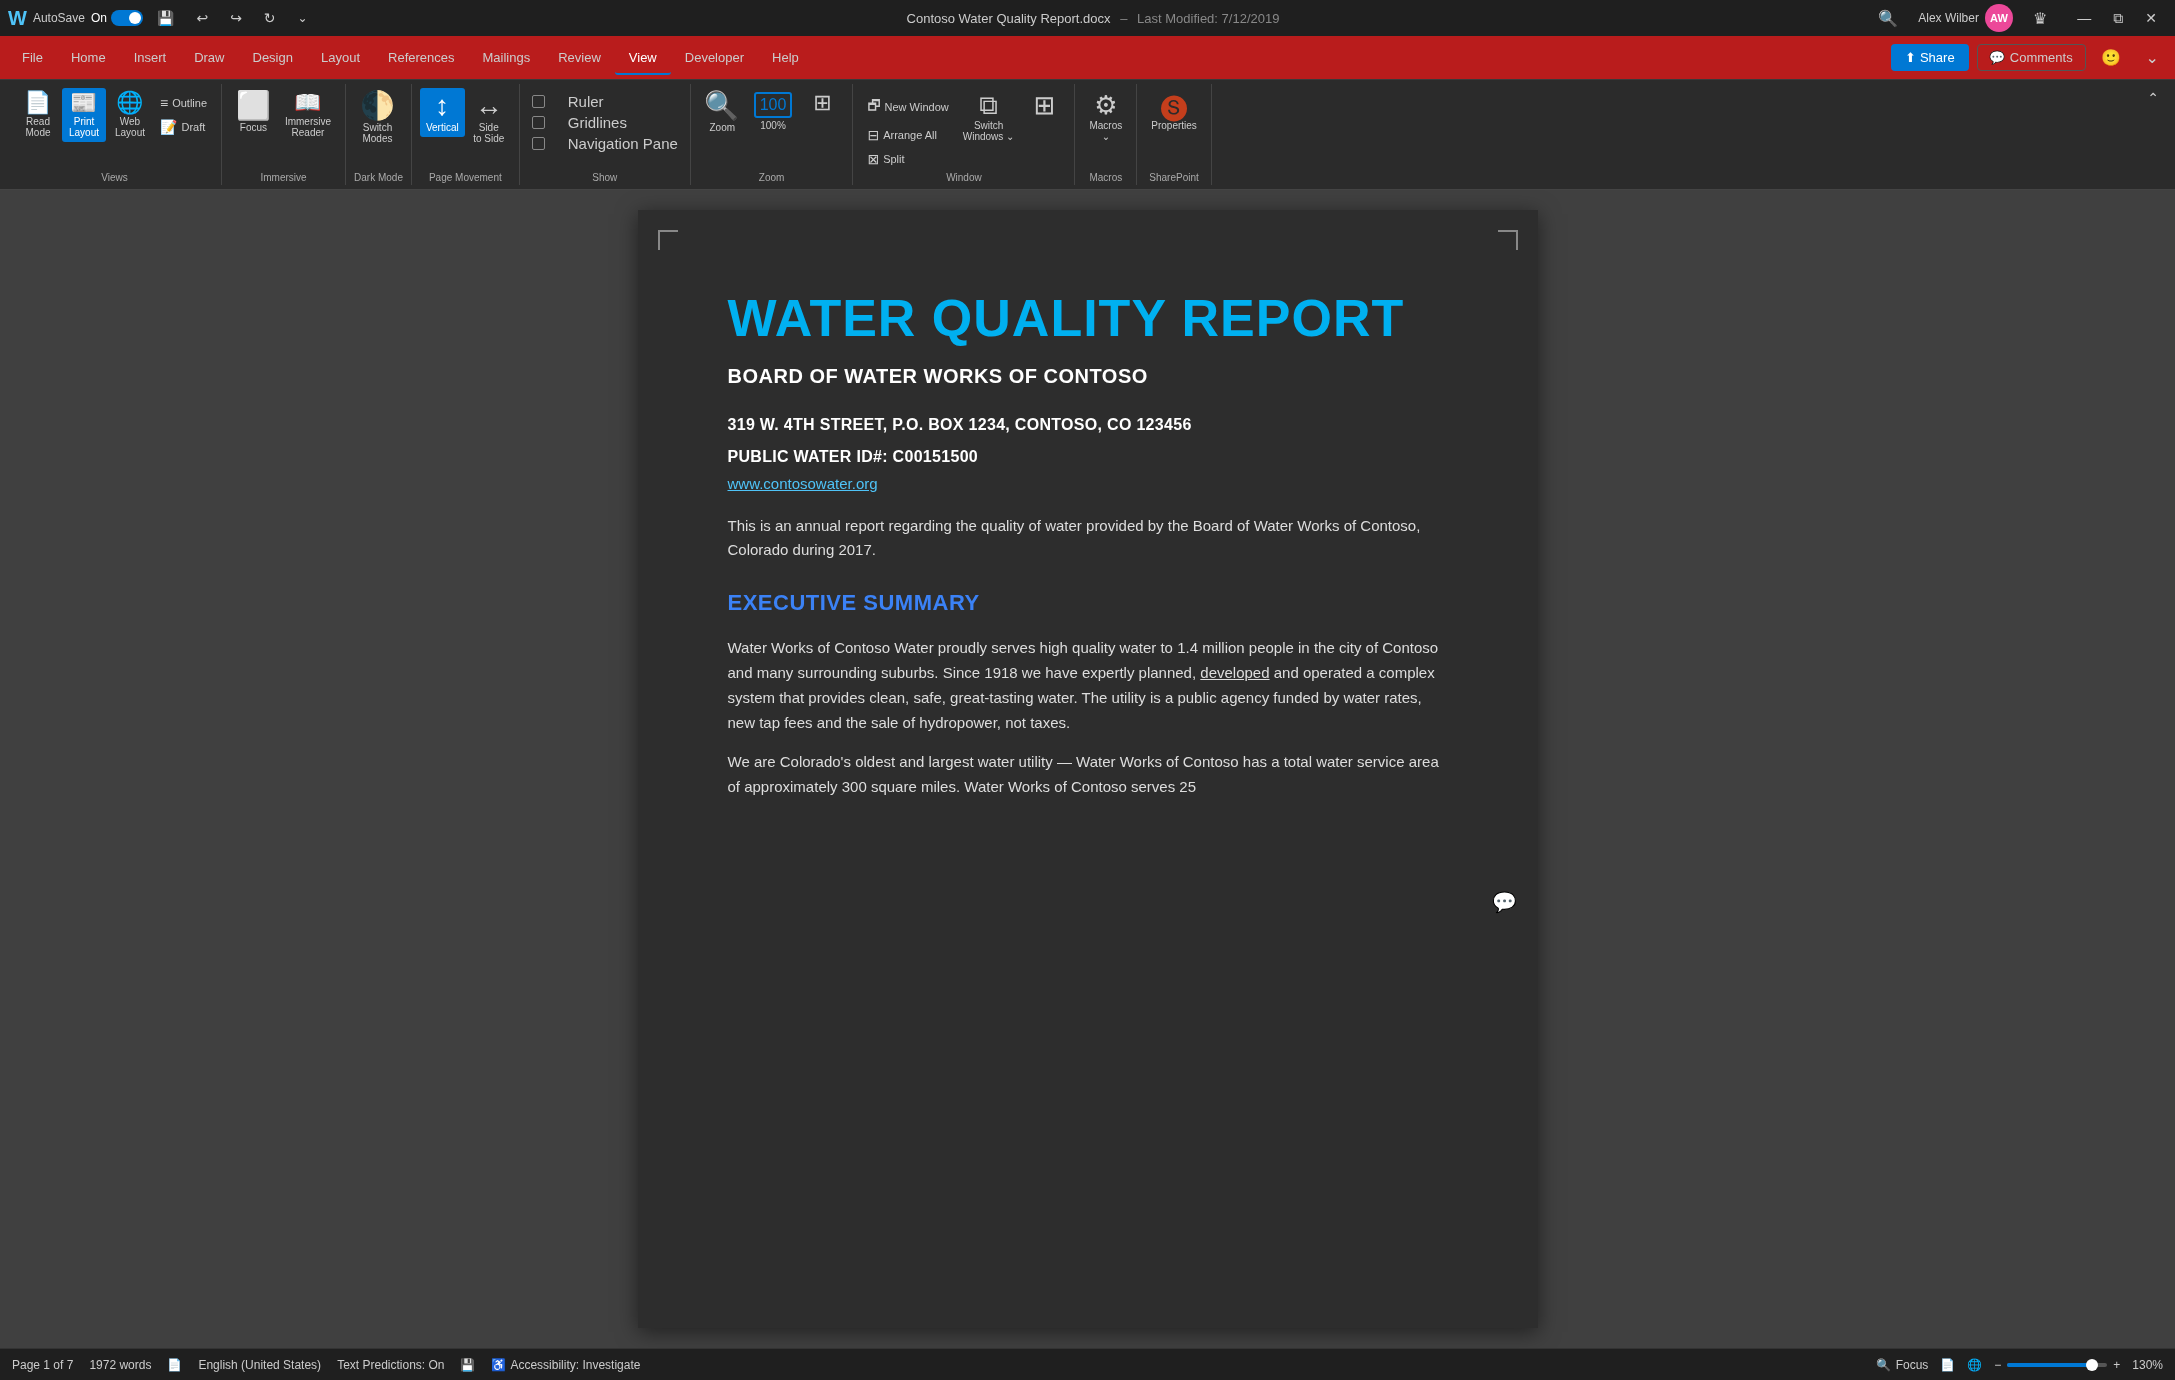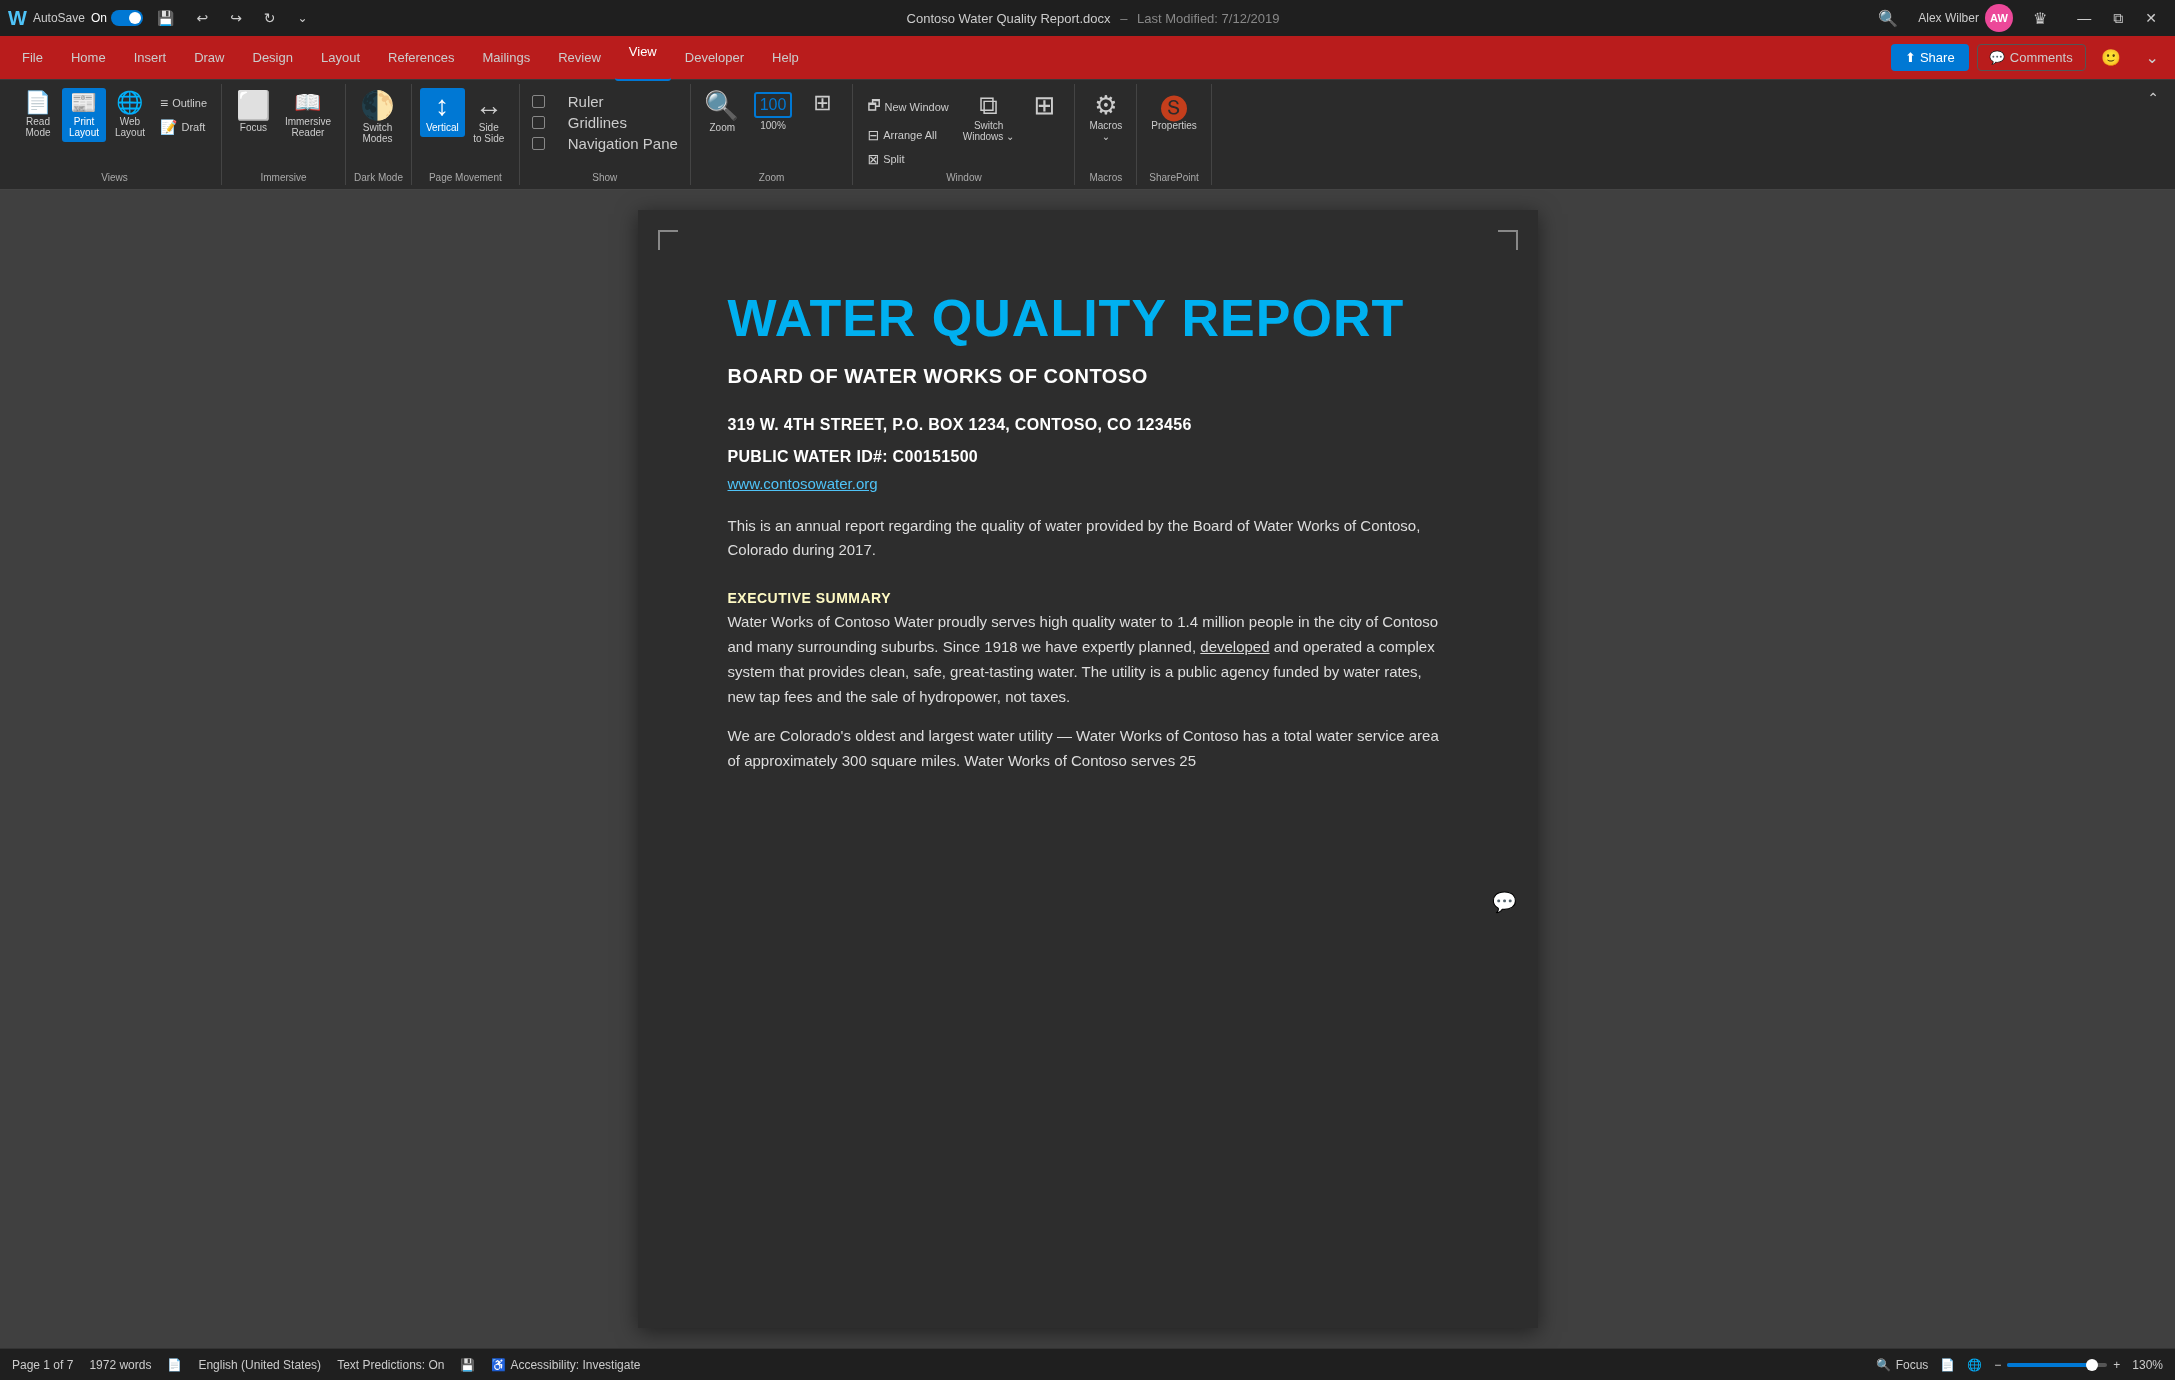--- a/index.html
+++ b/index.html
@@ -109,21 +109,21 @@
       padding: 10px 14px;
       font-size: 13px;
       color: #ccc;
       cursor: pointer;
       border-radius: 3px;
       white-space: nowrap;
     }
     .ribbon-tab.active {
       color: #fff;
       border-bottom: 2px solid #0078d4;
-      padding-bottom: 20px;
+      padding-bottom: 8px;
     }
     .ribbon-tab-right {
       margin-left: auto;
       display: flex;
       align-items: center;
       gap: 8px;
     }
     .share-btn {
       background: #0078d4;
       color: white;
@@ -307,25 +307,25 @@
       margin-bottom: 22px;
       cursor: pointer;
     }
     .doc-body {
       font-size: 15px;
       color: #ddd;
       line-height: 1.6;
       margin-bottom: 28px;
     }
     .doc-section-title {
-      font-size: 14px;
+      font-size: 22px;
       font-weight: 700;
-      color: #fef9c3;
+      color: #3b82f6;
       letter-spacing: 0.5px;
-      margin-bottom: 4px;
+      margin-bottom: 20px;
     }
     .doc-body-text {
       font-size: 15px;
       color: #ddd;
       line-height: 1.65;
     }
     .underline-text {
       text-decoration: underline;
     }
 

